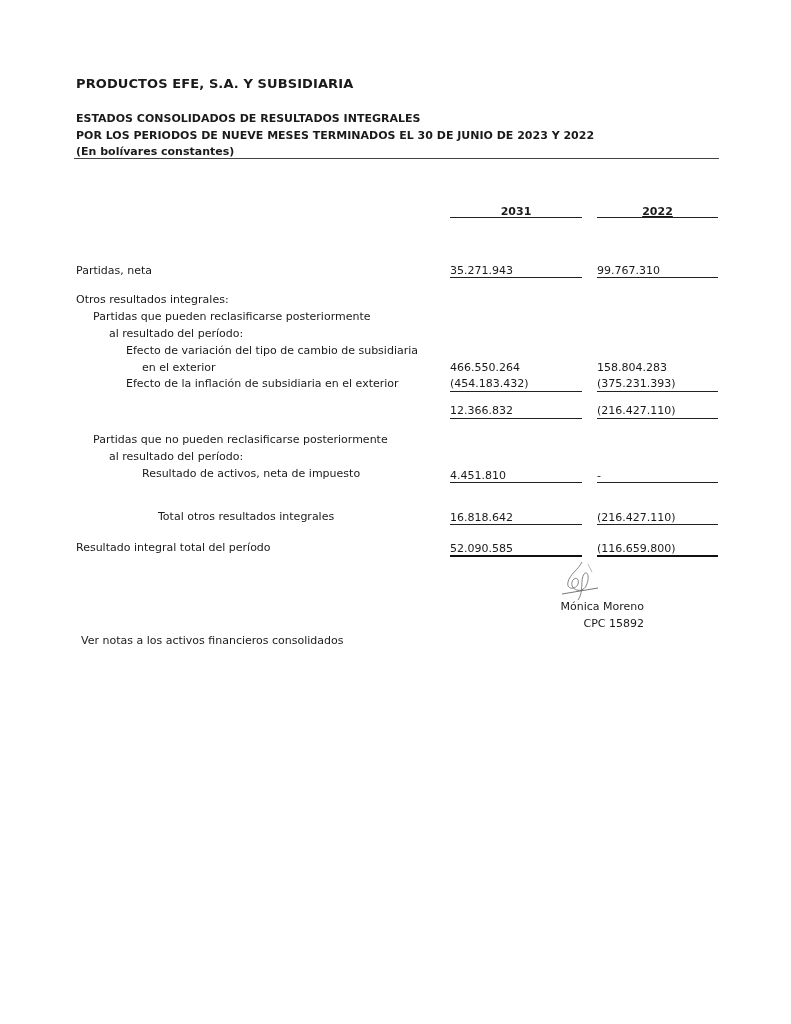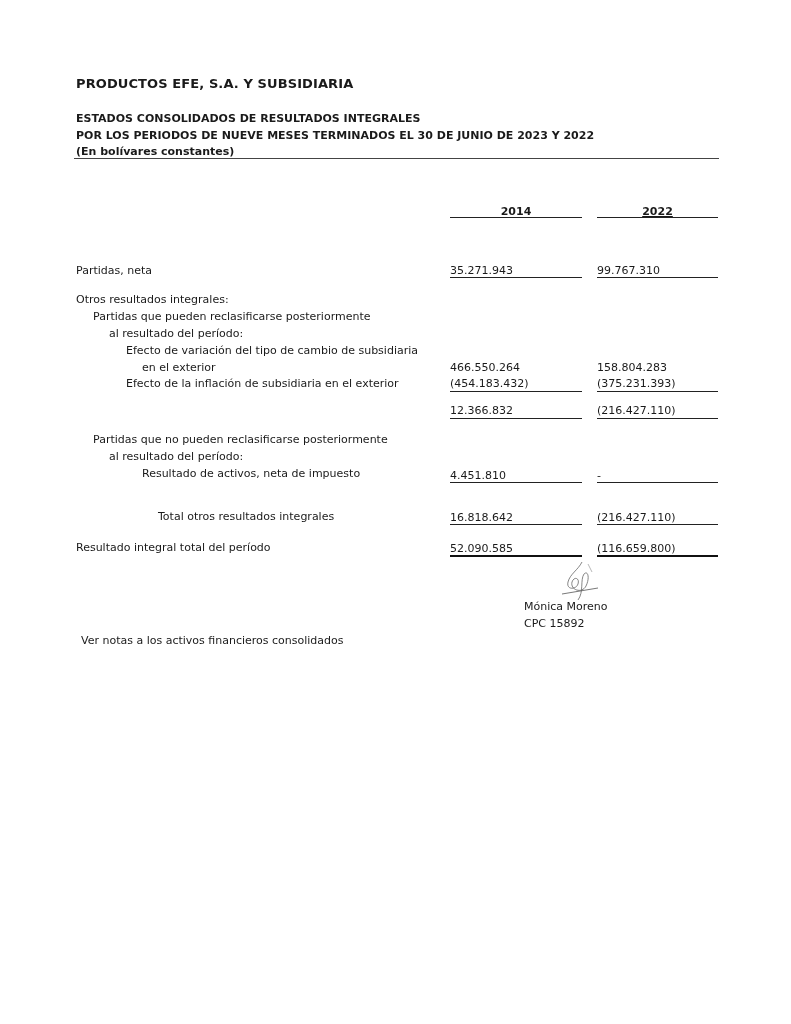--- a/index.html
+++ b/index.html
@@ -14,32 +14,32 @@
   .c1 { left: 450px; width: 127px; }
   .c2 { left: 597px; width: 118px; }
   .yr { font-weight: bold; text-align: center; }
   .yr.c1 { width: 132px; }
   .yr.c2 { width: 121px; text-decoration: underline; }
   .rule { position: absolute; height: 1px; background: #222; }
   .r1 { left: 450px; width: 132px; }
   .r2 { left: 597px; width: 121px; }
   .thick { height: 2px; background: #111; }
   .sig { position: absolute; left: 548px; top: 560px; width: 60px; height: 42px; }
-  .signer { font-size: 11px; text-align: left; width: 120px; left: 524px; }
+  .signer { font-size: 11px; text-align: right; width: 120px; left: 524px; }
 </style>
 </head>
 <body>
 
 <div class="abs company">PRODUCTOS EFE, S.A. Y SUBSIDIARIA</div>
 <div class="abs sub" style="top:112px">ESTADOS CONSOLIDADOS DE RESULTADOS INTEGRALES</div>
 <div class="abs sub" style="top:129px">POR LOS PERIODOS DE NUEVE MESES TERMINADOS EL 30 DE JUNIO DE 2023 Y 2022</div>
 <div class="abs sub" style="top:145px">(En bolívares constantes)</div>
 <div class="header-rule"></div>
 
-<div class="num yr c1" style="top:205px">2014</div>
+<div class="num yr c1" style="top:205px">2031</div>
 <div class="num yr c2" style="top:205px">2022</div>
 <div class="rule r1" style="top:217px"></div>
 <div class="rule r2" style="top:217px"></div>
 
 <div class="abs label" style="top:264px">Partidas, neta</div>
 <div class="num c1" style="top:264px">35.271.943</div>
 <div class="num c2" style="top:264px">99.767.310</div>
 <div class="rule r1" style="top:277px"></div>
 <div class="rule r2" style="top:277px"></div>
 

